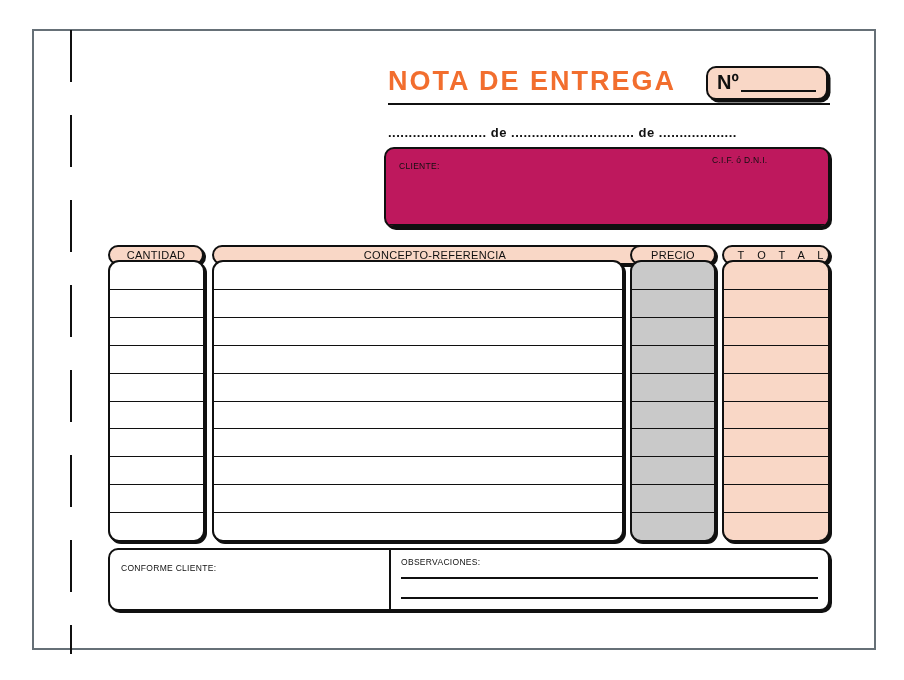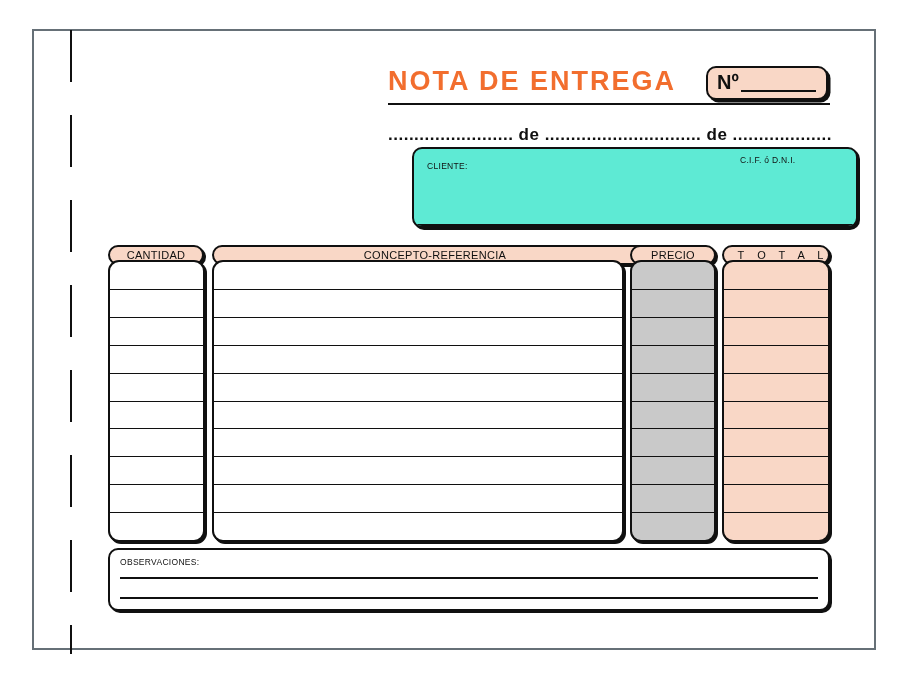--- a/index.html
+++ b/index.html
@@ -27,27 +27,27 @@
   .num-box {
     position:absolute; left:706px; top:66px; width:122px; height:34px;
     background:#F9D7C6; border:2px solid #101010; border-radius:10px;
     box-shadow:2.5px 2.5px 0 #101010;
     display:flex; align-items:flex-end; padding:4px 10px 6px 9px;
   }
   .num-label { font-size:20px; font-weight:bold; line-height:1; }
   .num-line { flex:1; border-bottom:2px solid #101010; margin-left:2px; height:12px; }
   .date-line {
     position:absolute; left:388px; top:125px; width:446px;
-    font-size:17px; font-weight:bold; letter-spacing:0.5px; white-space:nowrap; overflow:hidden;
+    font-size:13px; font-weight:bold; letter-spacing:0.5px; white-space:nowrap; overflow:hidden;
   }
   .client-box {
     position:absolute; left:384px; top:147px; width:446px; height:81px;
-    border:2px solid #101010; border-radius:10px; background:#5eead4;
+    border:2px solid #101010; border-radius:10px; background:#be185d;
     box-shadow:2px 2px 0 #101010;
-    display:flex; flex-direction:column; overflow:hidden;margin-left:28px;
+    display:flex; flex-direction:column; overflow:hidden;
   }
   .client-row { position:relative; flex:1; padding:6px 0 0 13px; }
   .client-row.top { border-bottom:2px solid #101010; }
   .mini-label { font-size:8.5px; letter-spacing:0.3px; }
   .right-label { position:absolute; left:326px; top:6px; }
   .pill {
     position:absolute; top:237px; height:20px;
     background:#F9D7C6; border:2px solid #101010; border-radius:11px;
     box-shadow:2px 2px 0 #101010;
     display:flex; align-items:center; justify-content:center;
@@ -154,20 +154,23 @@
     <div class="trow"></div>
     <div class="trow"></div>
     <div class="trow"></div>
     <div class="trow"></div>
     <div class="trow"></div>
     <div class="trow"></div>
     <div class="trow"></div>
   </div>
 
 <div class="footer-box">
+  <div class="footer-left">
+    <span class="mini-label">CONFORME CLIENTE:</span>
+  </div>
   <div class="footer-right">
     <span class="mini-label">OBSERVACIONES:</span>
     <div class="obs-lines">
         <div class="obs-line"></div>
         <div class="obs-line"></div>
       </div>
   </div>
 </div>
 
 </body></html>

